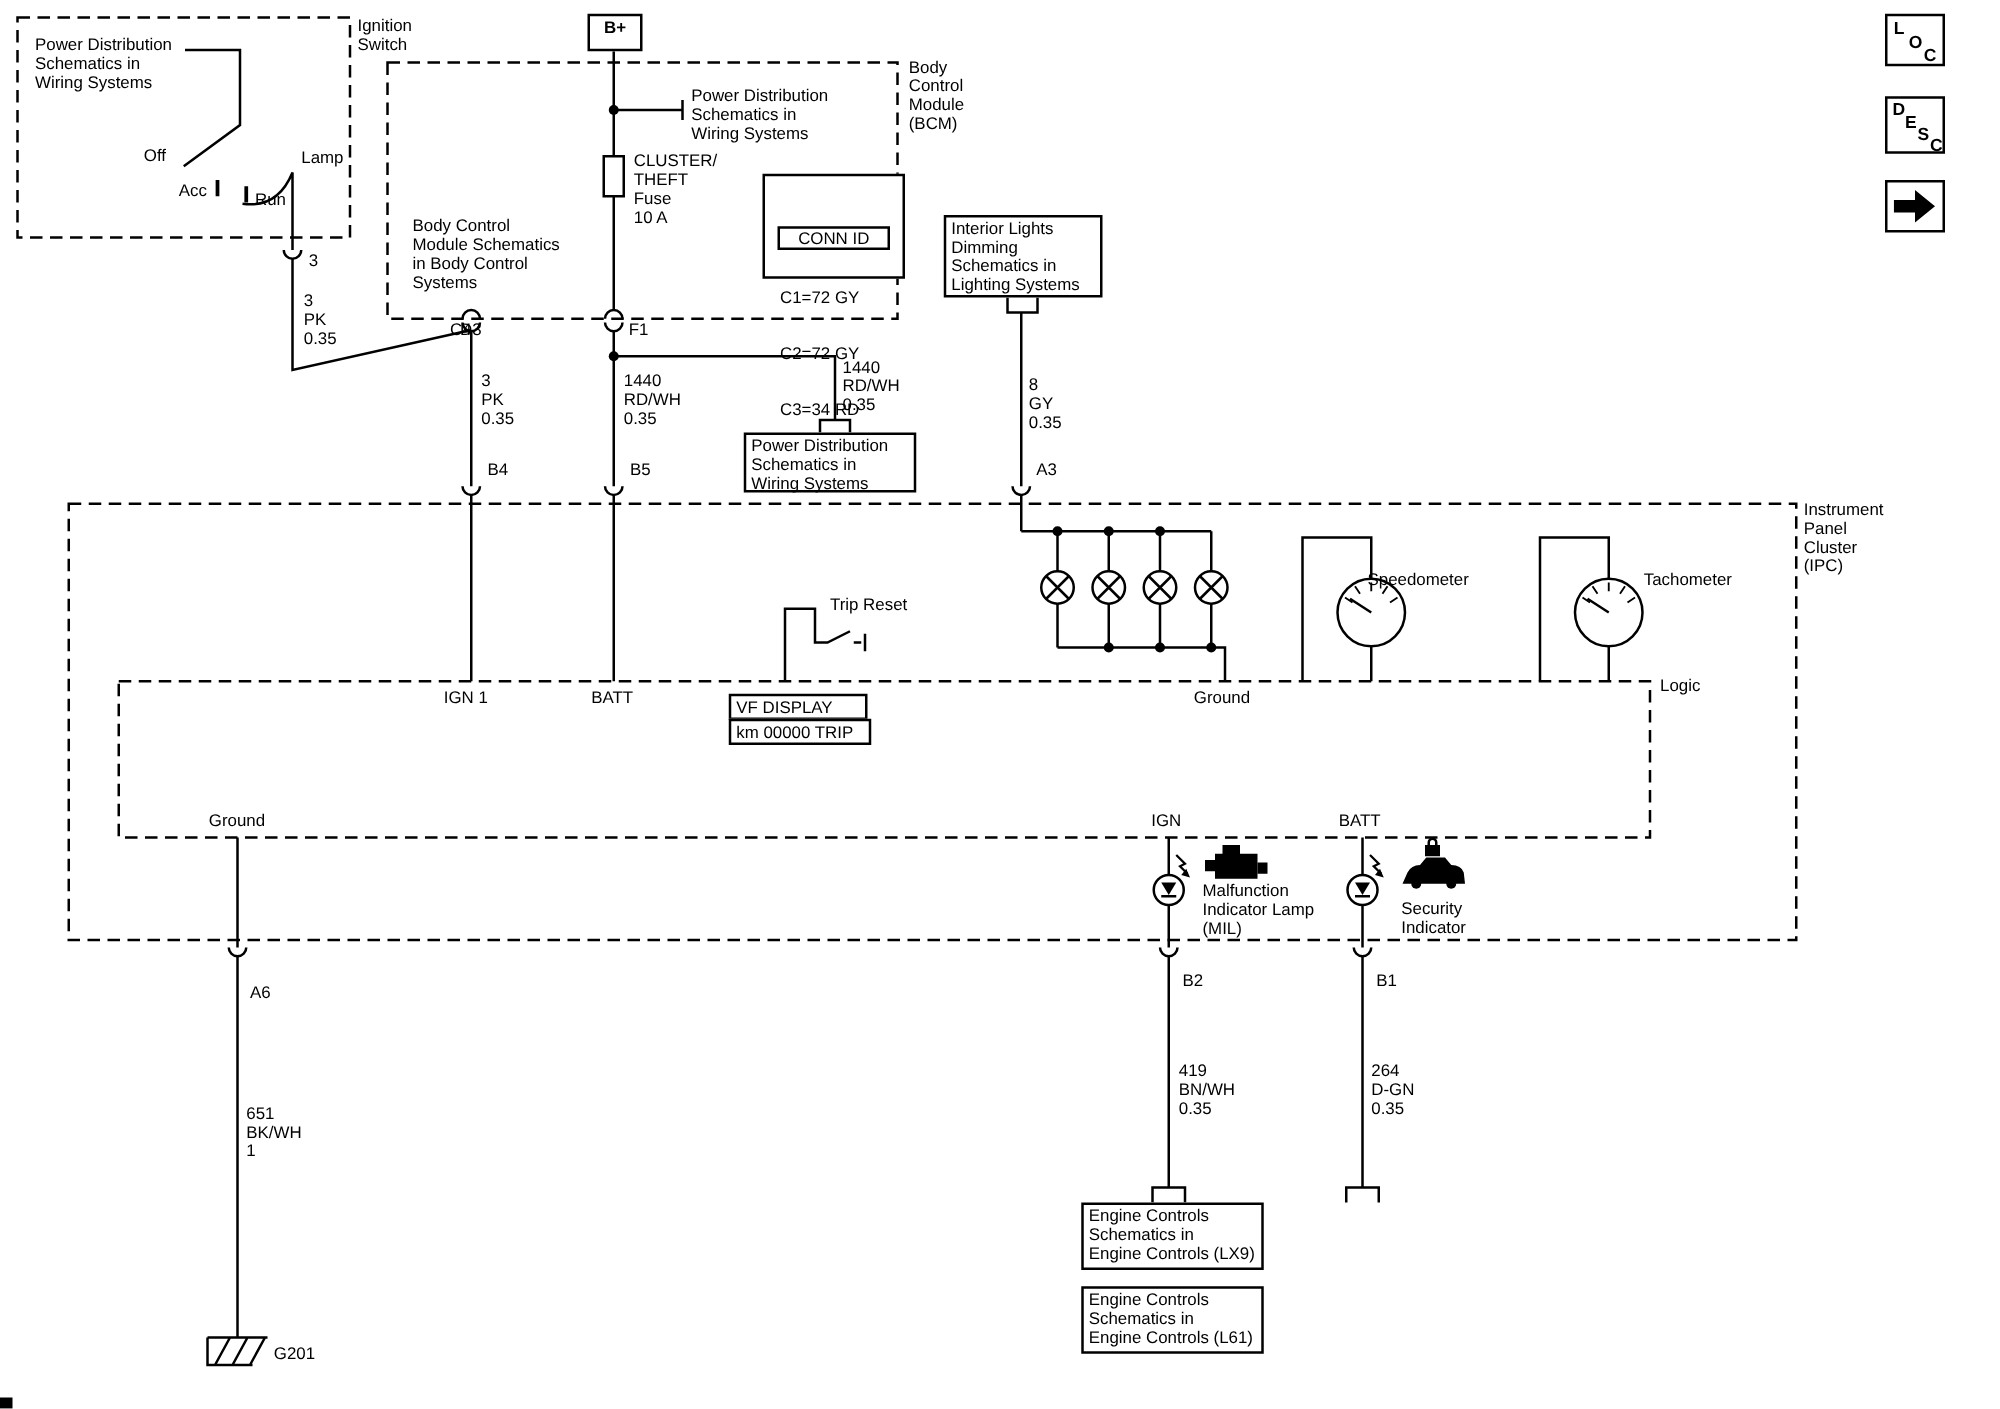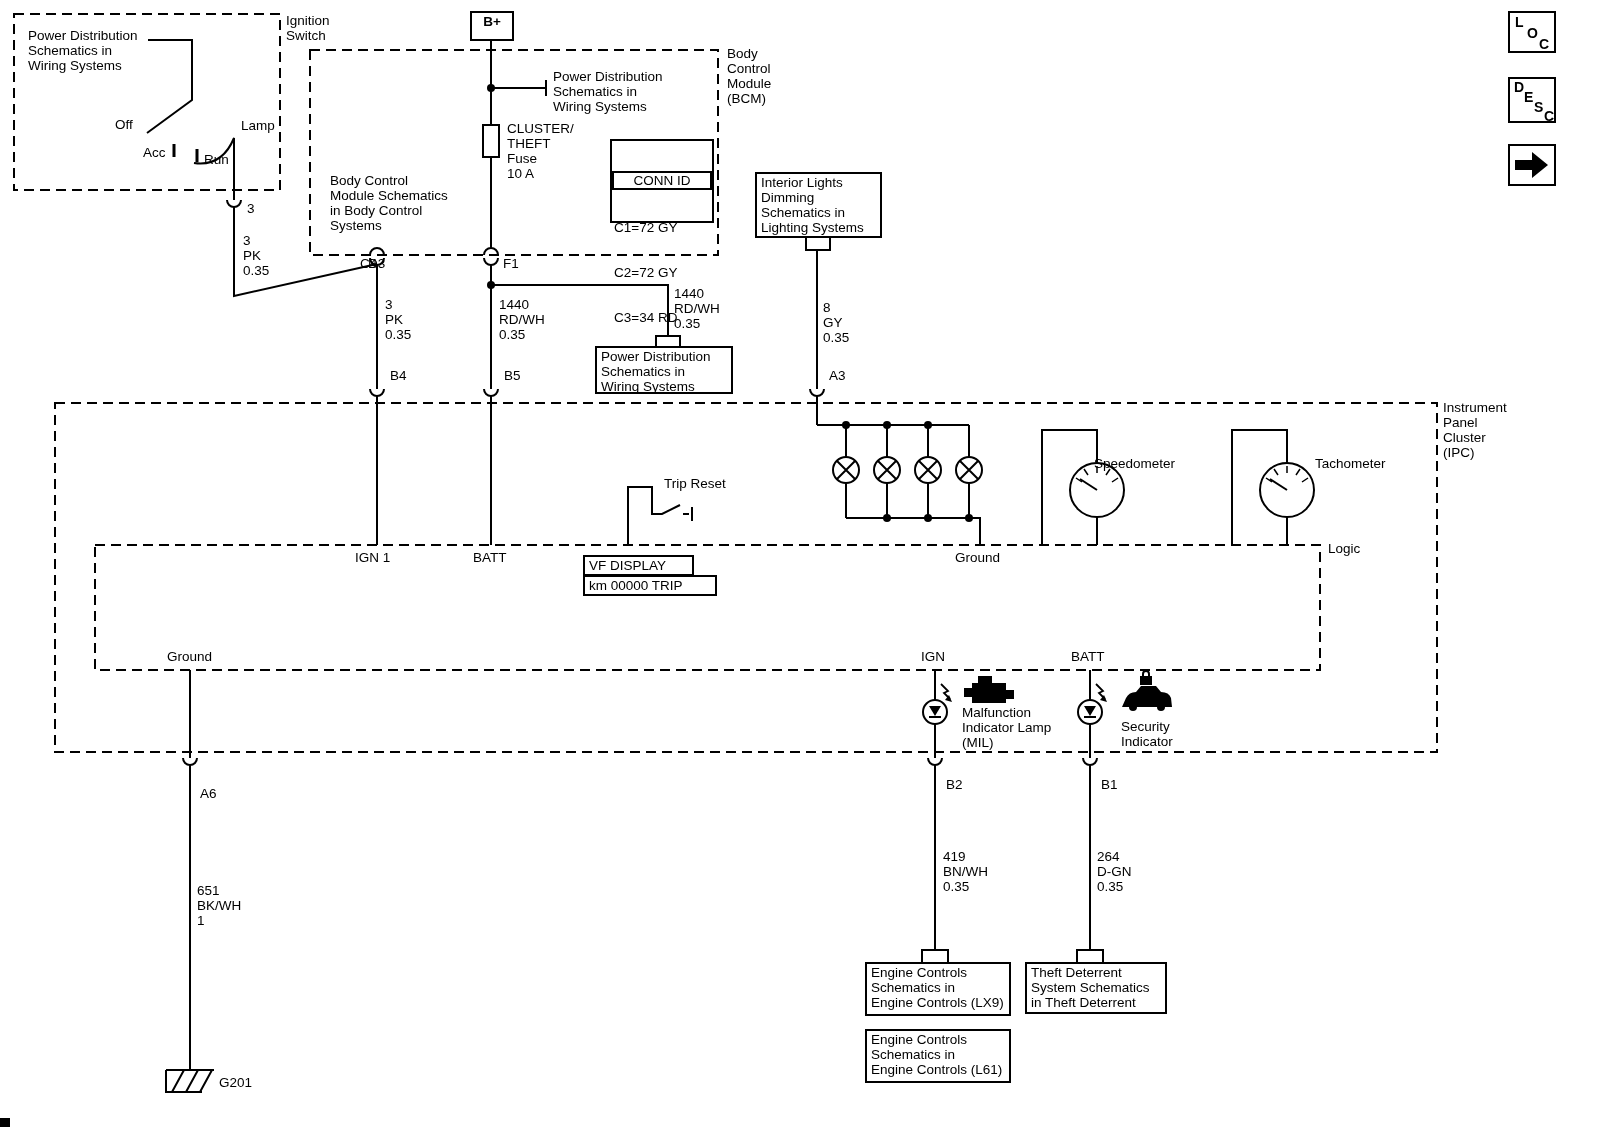--- a/index.html
+++ b/index.html
@@ -176,21 +176,21 @@
 
   <div class="box" style="left:470px;top:11px;width:44px;height:30px;text-align:center;font-weight:bold">B+</div>
   <div class="lbl" style="left:553px;top:69px">Power Distribution
 Schematics in
 Wiring Systems</div>
   <div class="lbl" style="left:507px;top:121px">CLUSTER/
 THEFT
 Fuse
 10 A</div>
 
-  <div class="box" style="left:610px;top:139px;width:104px;height:84px;padding:0">
+  <div class="box" style="left:610px;top:139px;width:114px;height:84px;padding:10px">
     <div style="border:2px solid #000;text-align:center;line-height:15px">CONN ID</div>
     <div style="padding-left:2px">C1=72 GY</div>
     <div style="padding-left:2px">C2=72 GY</div>
     <div style="padding-left:2px">C3=34 RD</div>
     <div style="padding-left:2px">C4=68 L-GY</div>
   </div>
 
   <div class="lbl" style="left:727px;top:46px">Body
 Control
 Module
@@ -228,21 +228,21 @@
   <div class="lbl" style="left:829px;top:368px">A3</div>
   <div class="lbl" style="left:1443px;top:400px">Instrument
 Panel
 Cluster
 (IPC)</div>
 
   <div class="lbl" style="left:664px;top:476px">Trip Reset</div>
   <div class="lbl" style="left:355px;top:550px">IGN 1</div>
   <div class="lbl" style="left:473px;top:550px">BATT</div>
   <div class="box" style="left:583px;top:555px;width:111px;height:21px">VF DISPLAY</div>
-  <div class="box" style="left:583px;top:575px;width:134px;height:21px">km 00000 TRIP</div>
+  <div class="box" style="left:583px;top:575px;width:114px;height:21px">km 00000 TRIP</div>
   <div class="lbl" style="left:955px;top:550px">Ground</div>
   <div class="lbl" style="left:1094px;top:456px">Speedometer</div>
   <div class="lbl" style="left:1315px;top:456px">Tachometer</div>
   <div class="lbl" style="left:1328px;top:541px">Logic</div>
 
   <div class="lbl" style="left:167px;top:649px">Ground</div>
   <div class="lbl" style="left:921px;top:649px">IGN</div>
   <div class="lbl" style="left:1071px;top:649px">BATT</div>
   <div class="lbl" style="left:962px;top:705px">Malfunction
 Indicator Lamp
@@ -262,23 +262,20 @@
   <div class="lbl" style="left:1097px;top:849px">264
 D-GN
 0.35</div>
 
   <div class="box" style="left:865px;top:962px;width:146px;height:54px">Engine Controls
 Schematics in
 Engine Controls (LX9)</div>
   <div class="box" style="left:865px;top:1029px;width:146px;height:54px">Engine Controls
 Schematics in
 Engine Controls (L61)</div>
-  <div class="box" style="left:1025px;top:962px;width:142px;height:52px">Theft Deterrent
-System Schematics
-in Theft Deterrent</div>
   <div class="lbl" style="left:219px;top:1075px">G201</div>
 
   <div class="btn" style="left:1508px;top:11px;height:42px">
     <span style="left:5px;top:2px">L</span>
     <span style="left:17px;top:13px">O</span>
     <span style="left:29px;top:24px">C</span>
   </div>
   <div class="btn" style="left:1508px;top:77px;height:46px">
     <span style="left:4px;top:1px">D</span>
     <span style="left:14px;top:11px">E</span>

